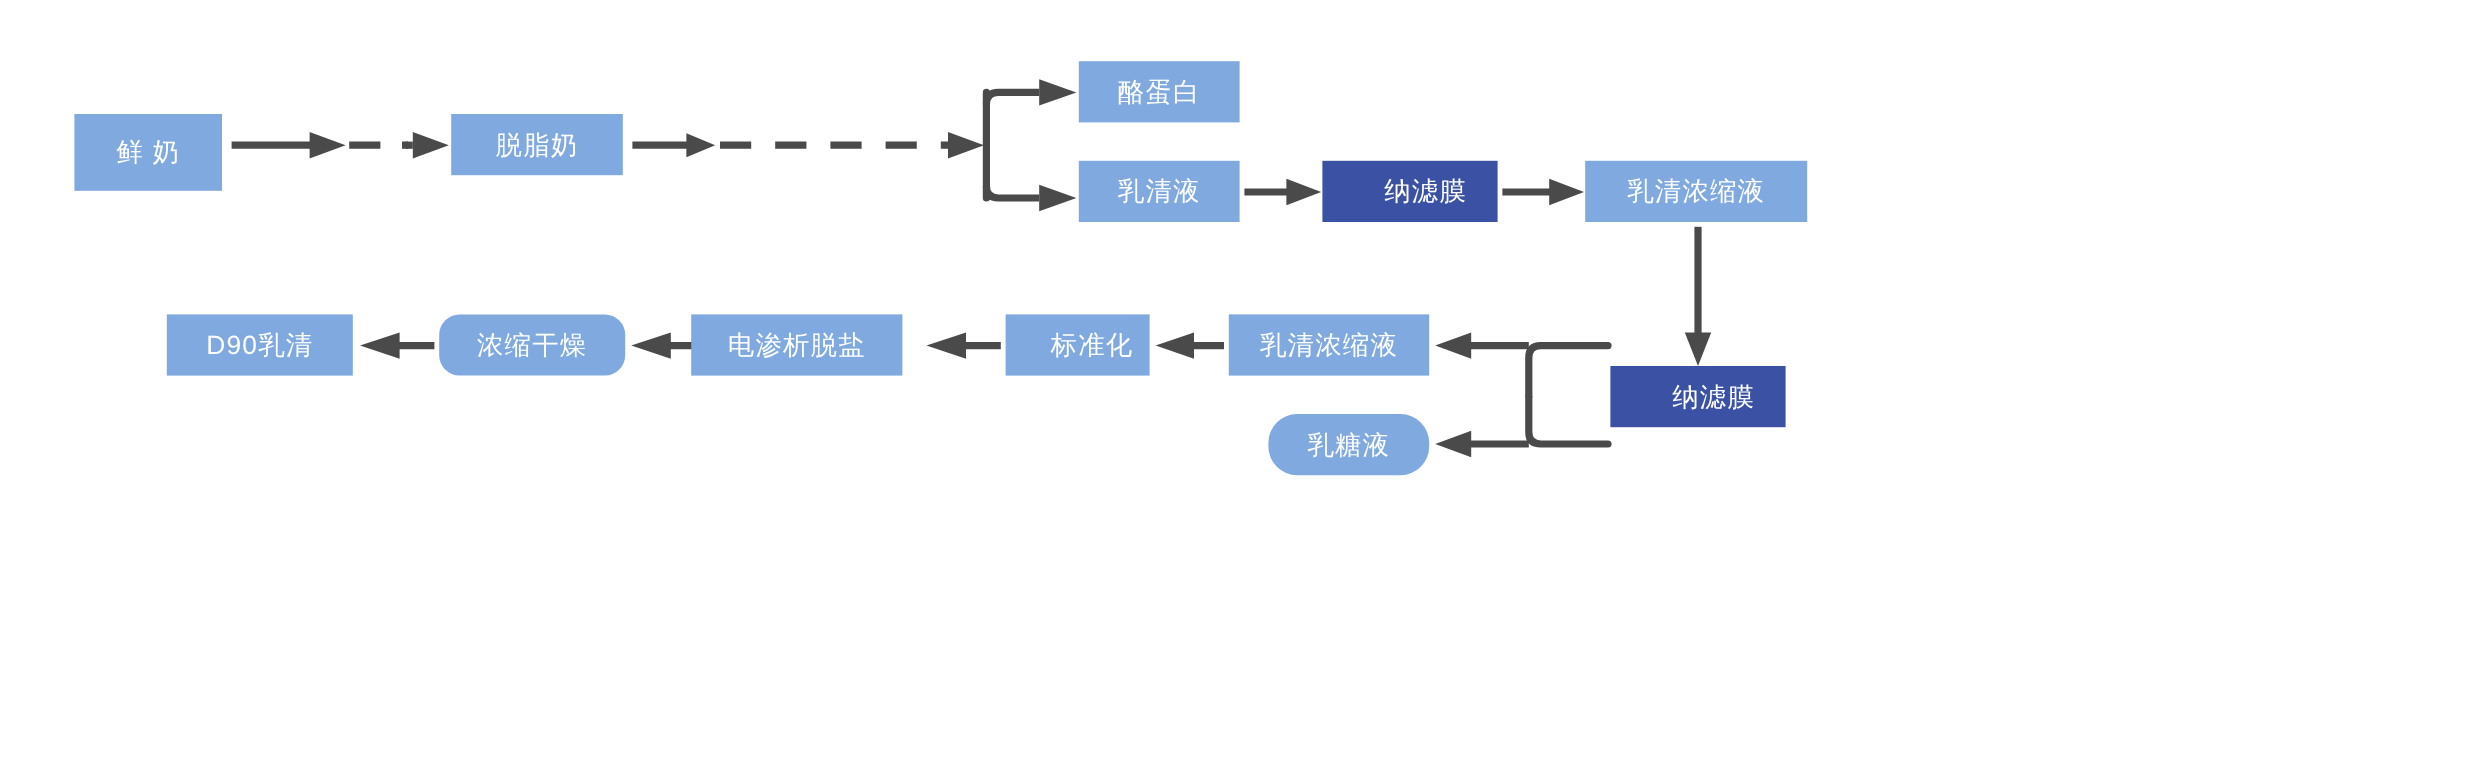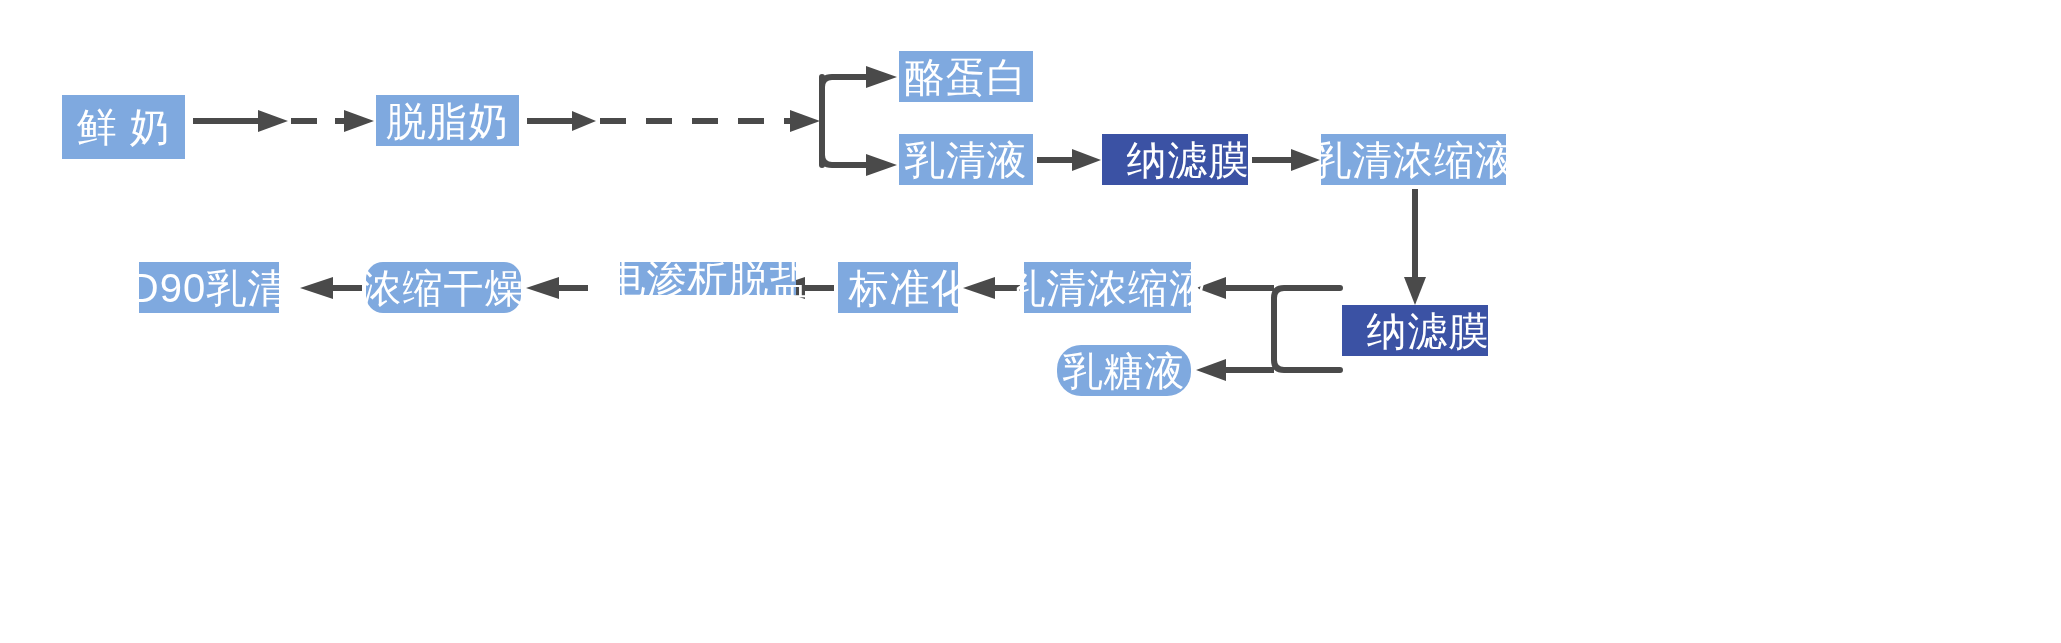--- a/index.html
+++ b/index.html
@@ -12,21 +12,21 @@
     height:643px;
     background:#ffffff;
     overflow:hidden;
   }
   .node{
     position:absolute;
     display:flex;
     align-items:center;
     justify-content:center;
     color:#ffffff;
-    font-size:40px;
+    font-size:22px;
     line-height:1;
     letter-spacing:1px;
     white-space:nowrap;
     box-sizing:border-box;
   }
   .node.light{ background:#7FA9DF; }
   .node.dark{  background:#3B52A4;padding-left:26px; }
   svg#edges{
     position:absolute;
     left:0; top:0;
@@ -137,19 +137,19 @@
   <div class="node light" style="left:1321px;top:134px;width:185px;height:51px;">乳清浓缩液</div>
 
   <div class="node dark" style="left:1342px;top:305px;width:146px;height:51px;">纳滤膜</div>
 
   <div class="node light" style="left:1024px;top:262px;width:167px;height:51px;">乳清浓缩液</div>
 
   <div class="node light" style="left:1057px;top:345px;width:134px;height:51px;border-radius:24px;">乳糖液</div>
 
   <div class="node light" style="left:838px;top:262px;width:120px;height:51px;padding-left:24px;">标准化</div>
 
-  <div class="node light" style="left:620px;top:262px;width:176px;height:33px;">电渗析脱盐</div>
+  <div class="node light" style="left:576px;top:262px;width:176px;height:51px;">电渗析脱盐</div>
 
   <div class="node light" style="left:366px;top:262px;width:155px;height:51px;border-radius:17px;">浓缩干燥</div>
 
-  <div class="node light" style="left:139px;top:262px;width:140px;height:51px;">D90乳清</div>
+  <div class="node light" style="left:139px;top:262px;width:155px;height:51px;">D90乳清</div>
 
 </div>
 
 </body></html>

